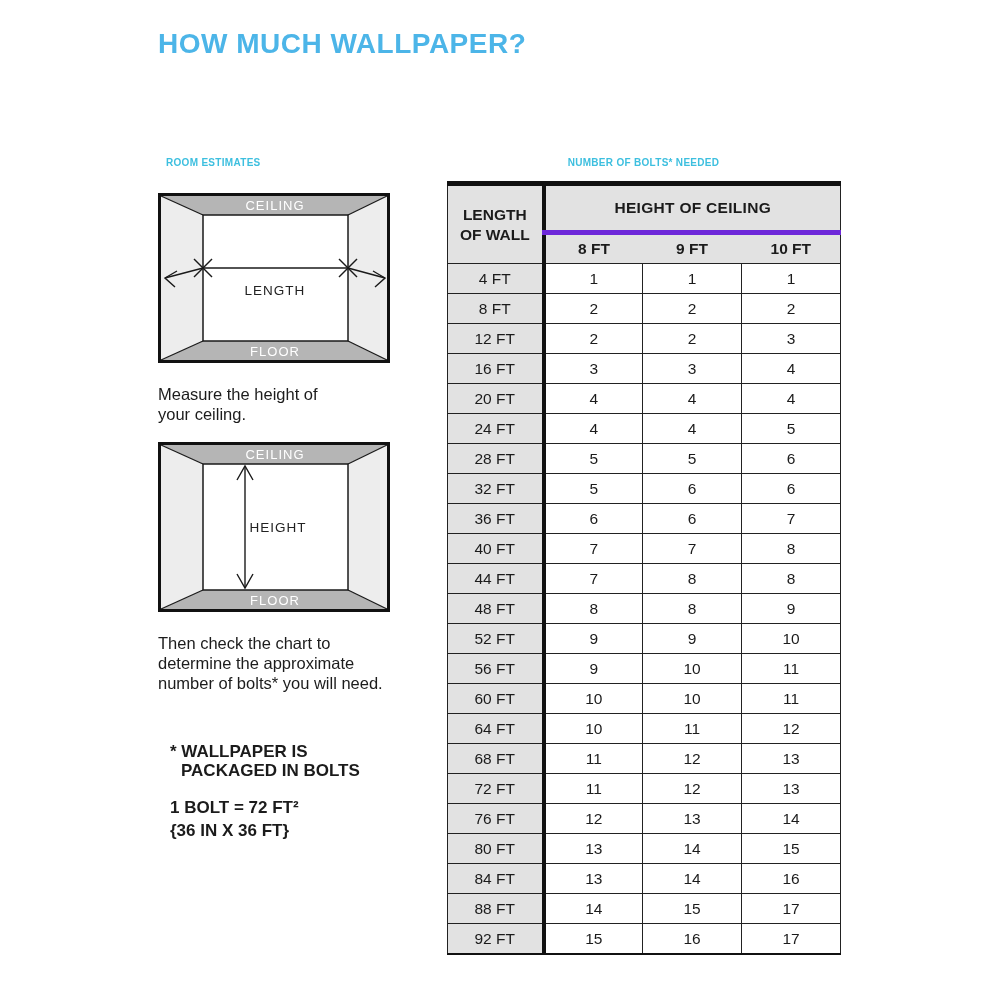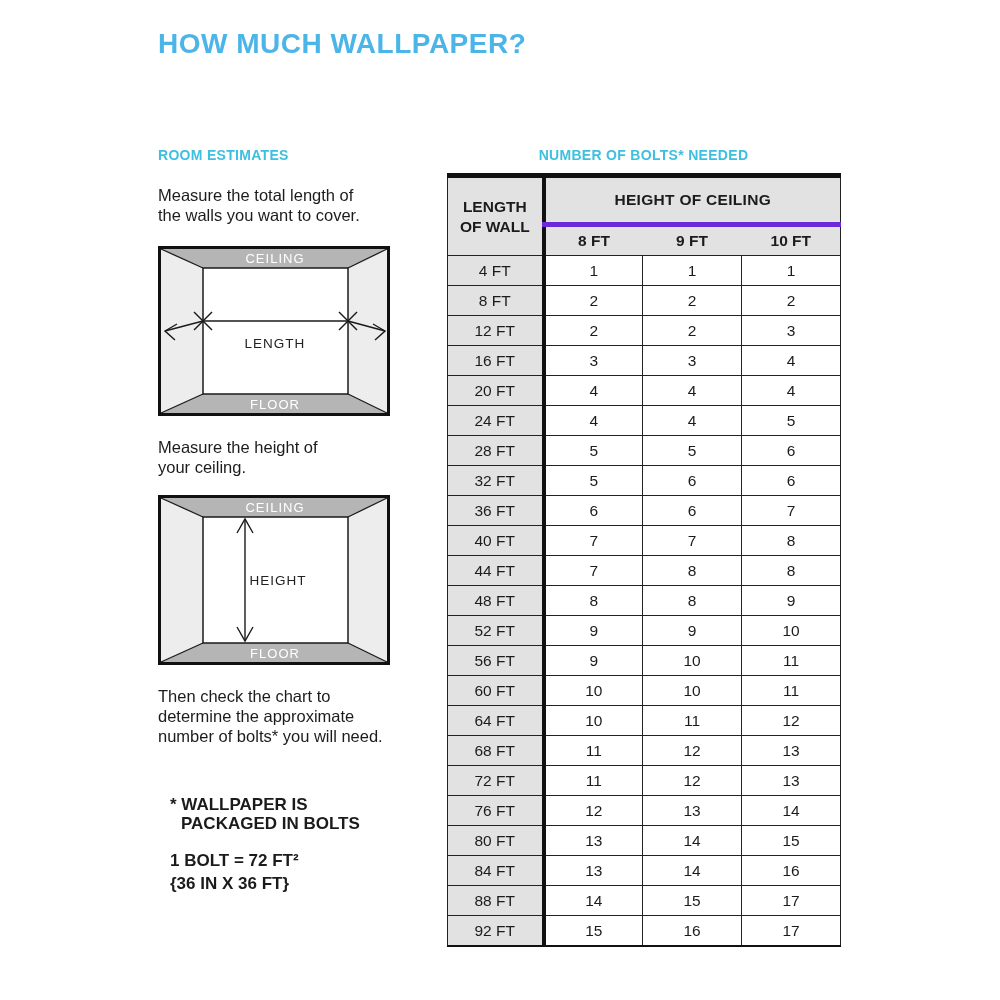--- a/index.html
+++ b/index.html
@@ -9,21 +9,21 @@
   .title {
     position:absolute; left:158px; top:28px; margin:0;
     font-size:28px; font-weight:bold; letter-spacing:0.5px;
     color:var(--title-blue,#4cb5e8);
   }
 
   .left-col  { position:absolute; left:158px; top:146px; width:285px; }
   .right-col { position:absolute; left:447px; top:146px; width:393px; }
 
   h2.section-heading {
-    margin:0; font-size:14px; font-weight:bold; letter-spacing:0.3px;
+    margin:8px; font-size:10px; font-weight:bold; letter-spacing:0.3px;
     color:var(--heading-cyan,#3dbfdf); line-height:18px;
   }
   .right-col h2.section-heading { text-align:center; }
 
   .body-text {
     margin:0; margin-top:21px; font-size:16.5px; line-height:20px;
     white-space:pre-line; color:#1c1c1c;
   }
   .body-text.chart-note { }
 
@@ -69,22 +69,20 @@
 </head>
 <body>
 
 <div class="page">
 
   <h1 class="title">HOW MUCH WALLPAPER?</h1>
 
   <div class="left-col">
     <h2 class="section-heading">ROOM ESTIMATES</h2>
 
-    <p class="body-text">Measure the total length of
-the walls you want to cover.</p>
 
     <svg class="room-svg" width="232" height="170" viewBox="0 0 232 170">
       <g>
         <polygon points="3,3 229,3 190,22 45,22" fill="#b5b5b5"></polygon>
         <polygon points="3,167 45,148 190,148 229,167" fill="#b5b5b5"></polygon>
         <polygon points="3,3 45,22 45,148 3,167" fill="#ededed"></polygon>
         <polygon points="229,3 190,22 190,148 229,167" fill="#ededed"></polygon>
         <rect x="45" y="22" width="145" height="126" fill="#ffffff" stroke="#1a1a1a" stroke-width="1.5"></rect>
         <g stroke="#1a1a1a" stroke-width="1.3">
           <line x1="3" y1="3" x2="45" y2="22"></line>

